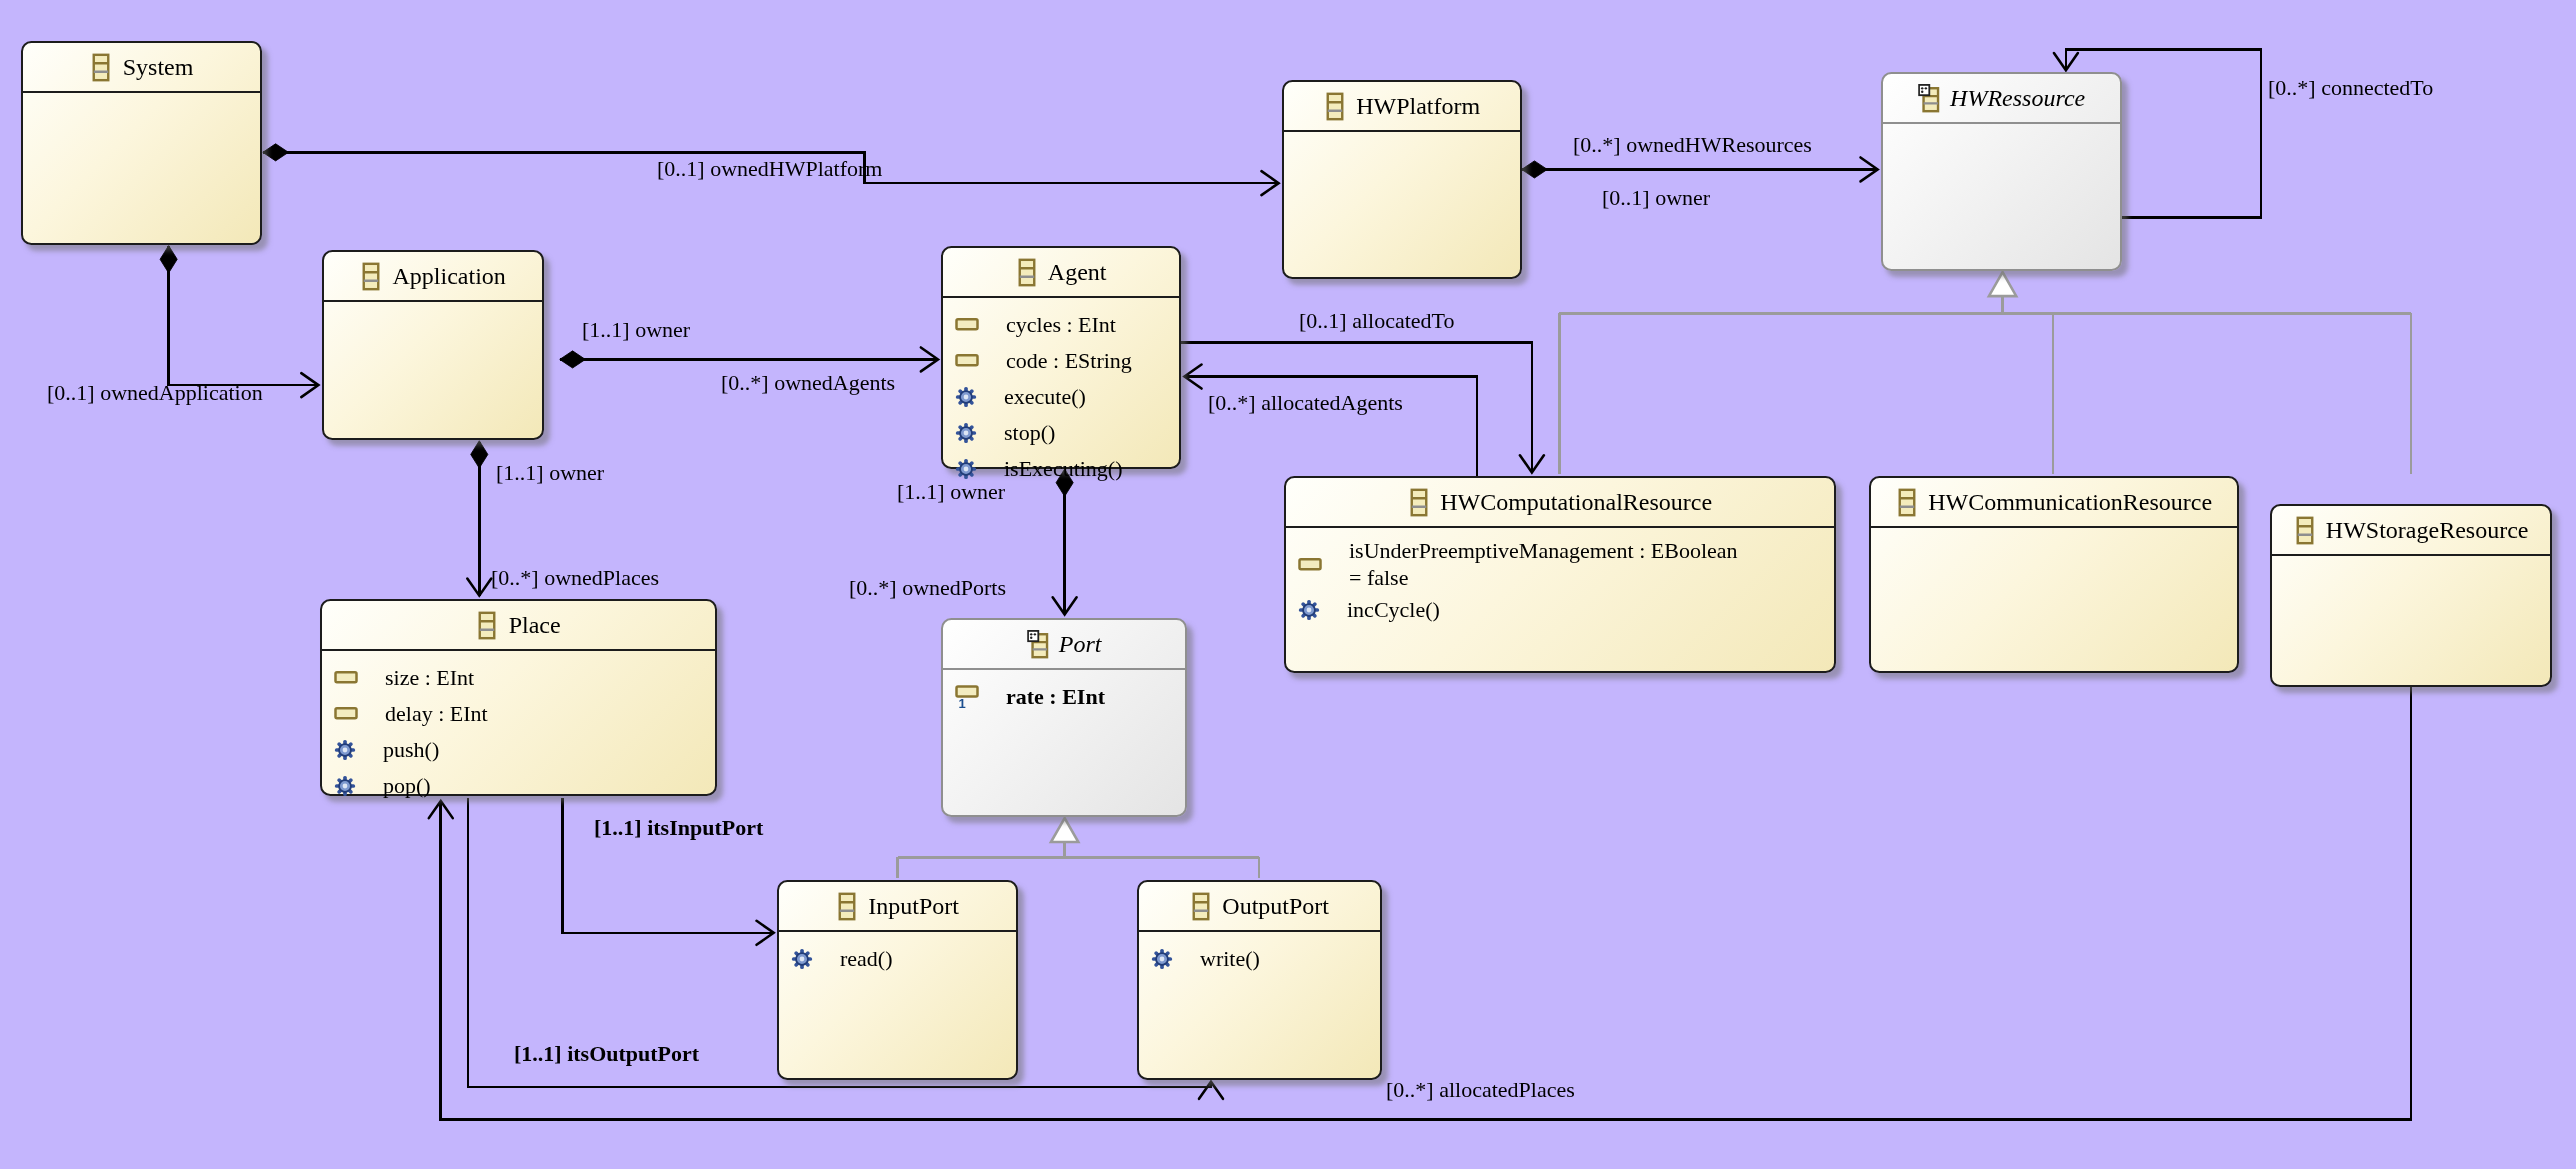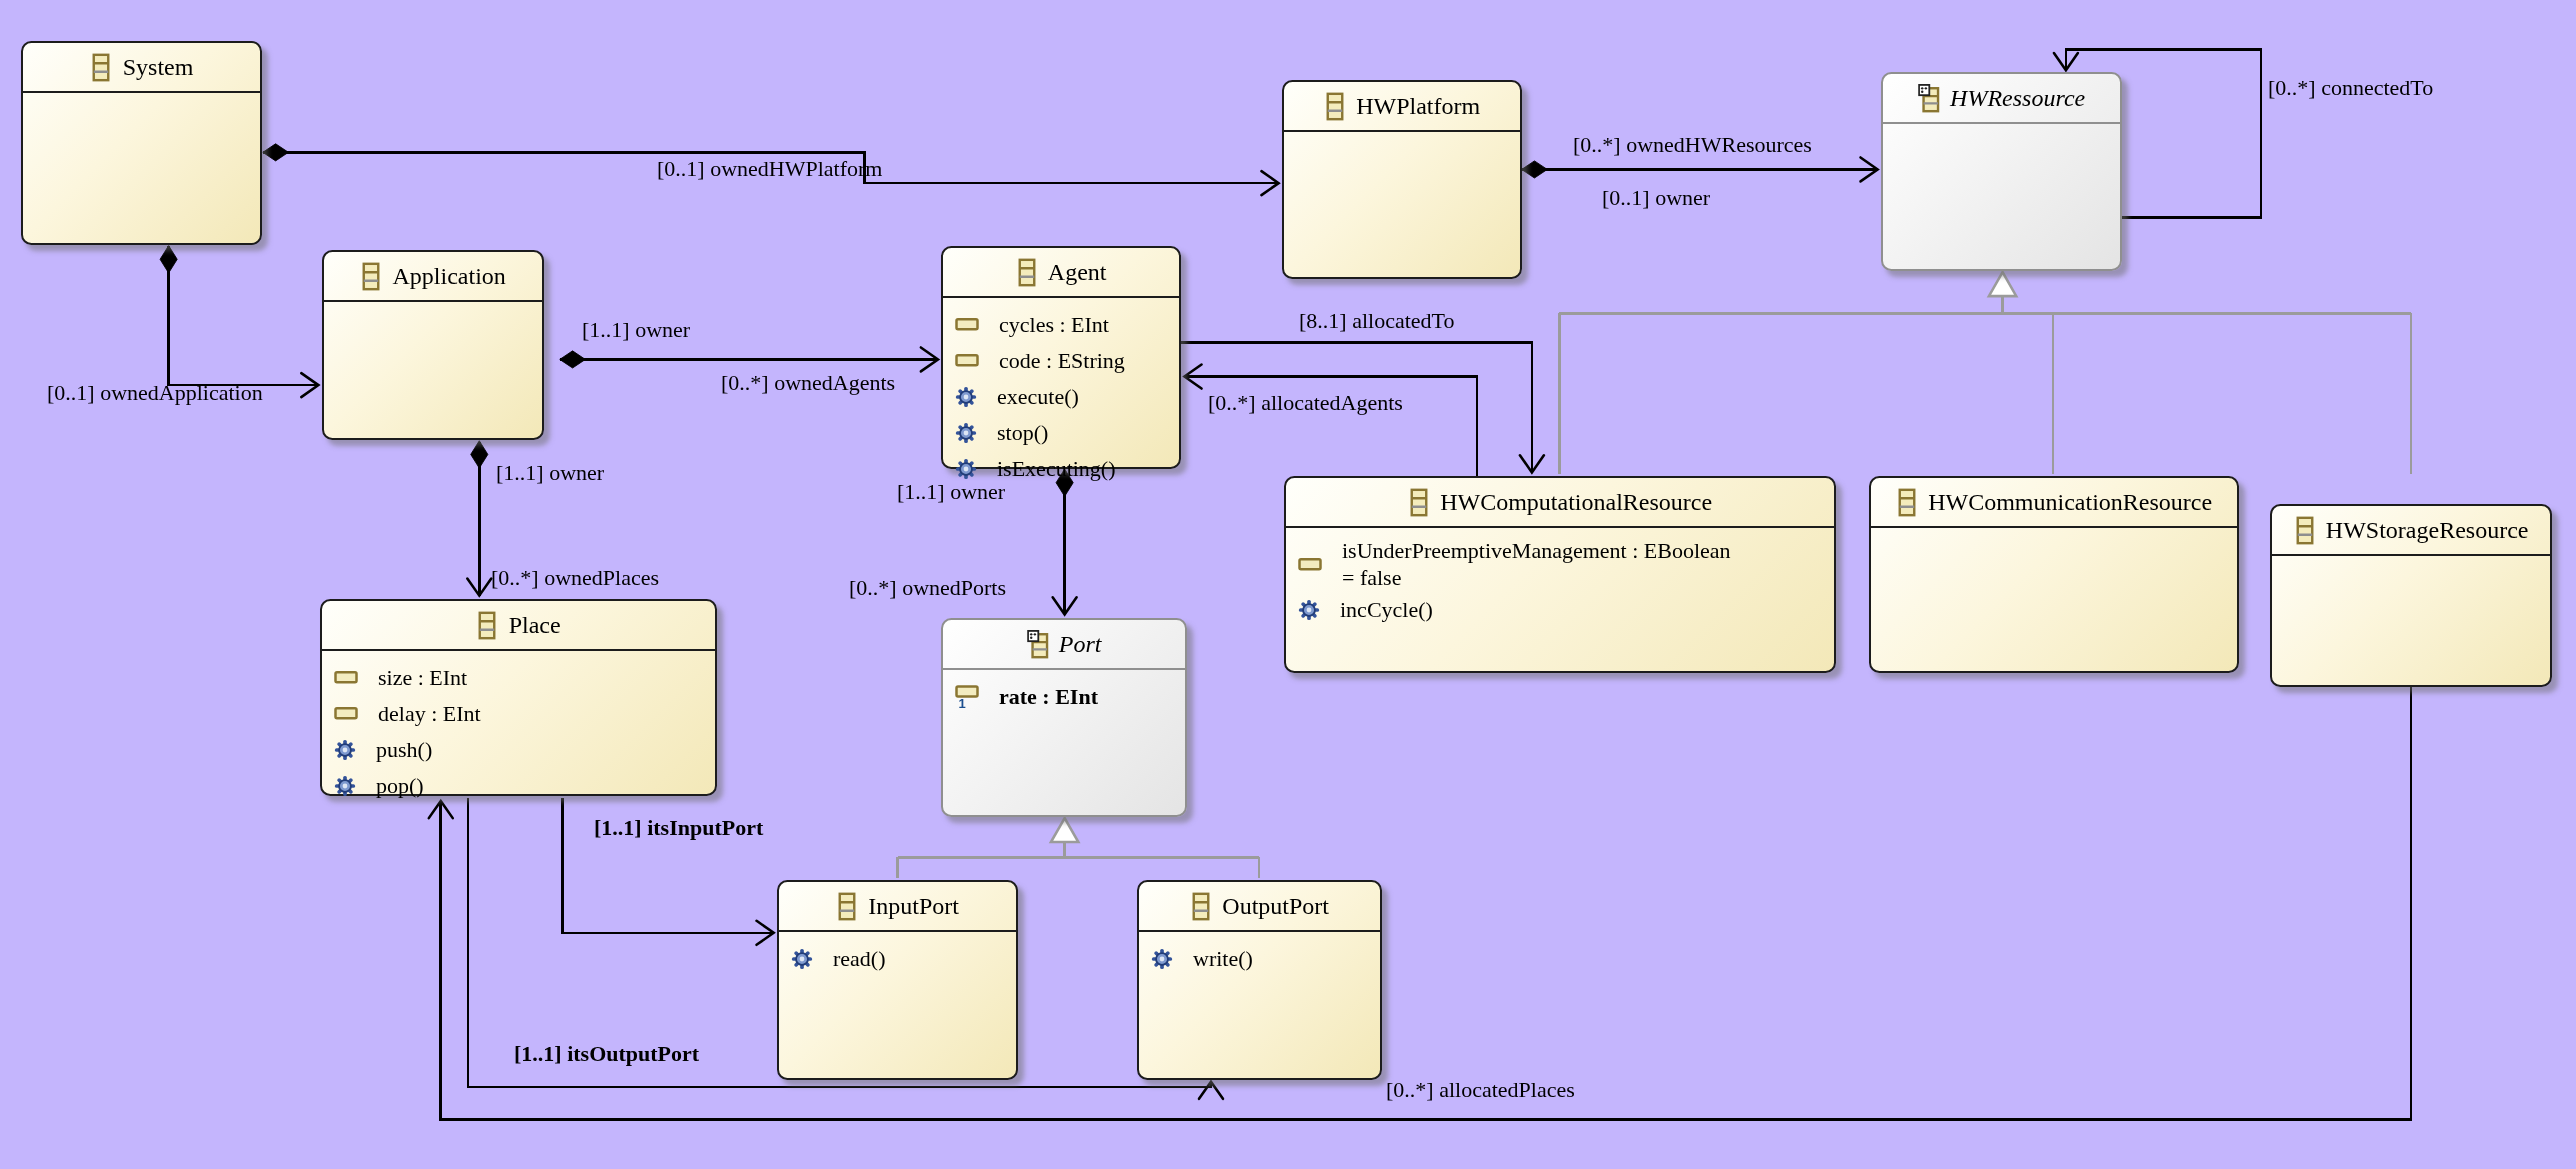--- a/index.html
+++ b/index.html
@@ -18,21 +18,21 @@
     background:linear-gradient(135deg,#fffffb 0%,#fcf6dd 45%,#f3e8b8 100%);
     box-shadow:5.1px 6px 5.1px rgba(110,110,110,0.5);
   }
   .cls .title{
     height:48px;display:flex;align-items:center;justify-content:center;gap:10.3px;
     border-bottom:2.6px solid #1c1c1c;font-size:24px;
   }
   .cls.abstract{border-color:#8f8f8f;background:linear-gradient(135deg,#ffffff 0%,#f3f3f3 45%,#e4e4e4 100%);}
   .cls.abstract .title{border-bottom-color:#8f8f8f;font-style:italic;}
   .cbody{padding:8.6px 6.8px 0 12px;}
-  .member{display:flex;align-items:center;gap:20px;min-height:36px;font-size:22px;}
+  .member{display:flex;align-items:center;gap:27px;min-height:36px;font-size:22px;}
   .member-label{white-space:pre-line;line-height:1.25;}
   .member.bold .member-label{font-weight:bold;}
   .ci{width:22px;height:29px;flex:0 0 auto;}
   .mi{flex:0 0 auto;}
   .mi-attribute{width:24px;height:14.5px;}
   .mi-attribute1{width:24px;height:24px;}
   .mi-operation{width:22px;height:22px;}
   .elabel{position:absolute;font-size:22px;white-space:nowrap;}
   .elabel.bold{font-weight:bold;}
   .defs{position:absolute;width:0;height:0;overflow:hidden;}
@@ -356,21 +356,21 @@
       </div>
   </div>
 
   <div class="elabel" style="left:47px;top:380px;">[0..1] ownedApplication</div>
   <div class="elabel" style="left:657px;top:156px;">[0..1] ownedHWPlatform</div>
   <div class="elabel" style="left:1573px;top:132px;">[0..*] ownedHWResources</div>
   <div class="elabel" style="left:1602px;top:185px;">[0..1] owner</div>
   <div class="elabel" style="left:2268px;top:75px;">[0..*] connectedTo</div>
   <div class="elabel" style="left:582px;top:317px;">[1..1] owner</div>
   <div class="elabel" style="left:721px;top:370px;">[0..*] ownedAgents</div>
-  <div class="elabel" style="left:1299px;top:308px;">[8..1] allocatedTo</div>
+  <div class="elabel" style="left:1299px;top:308px;">[0..1] allocatedTo</div>
   <div class="elabel" style="left:1208px;top:390px;">[0..*] allocatedAgents</div>
   <div class="elabel" style="left:496px;top:460px;">[1..1] owner</div>
   <div class="elabel" style="left:491px;top:565px;">[0..*] ownedPlaces</div>
   <div class="elabel" style="left:897px;top:479px;">[1..1] owner</div>
   <div class="elabel" style="left:849px;top:575px;">[0..*] ownedPorts</div>
   <div class="elabel bold" style="left:594px;top:815px;">[1..1] itsInputPort</div>
   <div class="elabel bold" style="left:493px;top:1041px;margin-left:21px;">[1..1] itsOutputPort</div>
   <div class="elabel" style="left:1386px;top:1077px;">[0..*] allocatedPlaces</div>
 
 </div>

